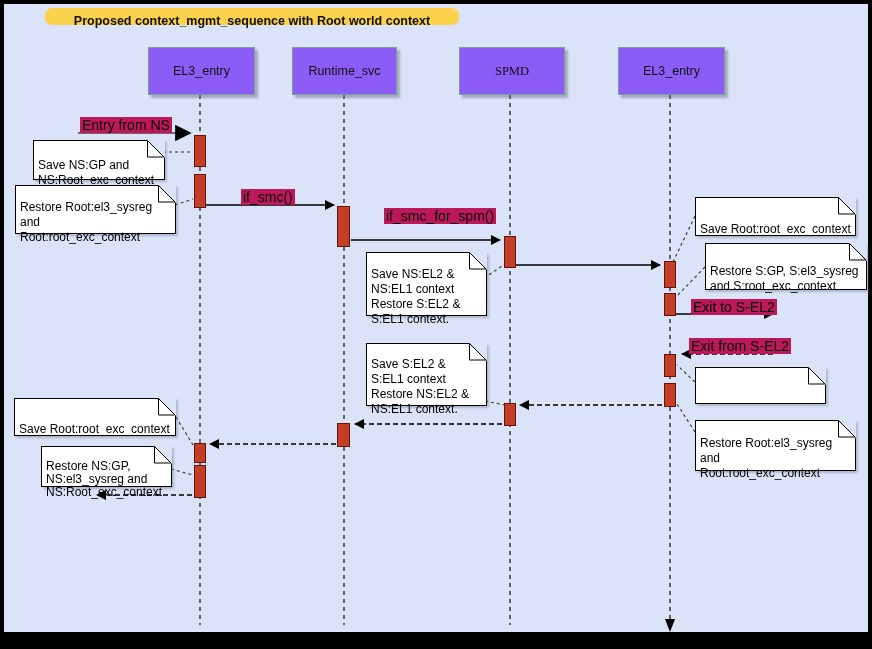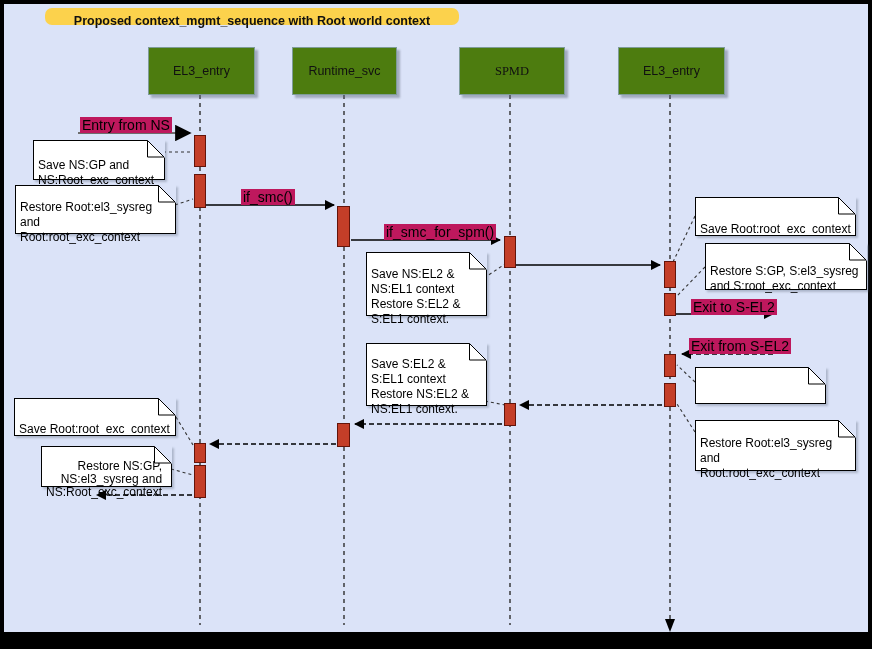--- a/index.html
+++ b/index.html
@@ -1,20 +1,20 @@
 <!DOCTYPE html>
 <html><head>
 <meta charset="utf-8">
 <style>
   html,body{margin:0;padding:0;}
   .stage{position:relative;width:872px;height:649px;background:#000;font-family:"Liberation Sans",sans-serif;overflow:hidden;}
   .canvas{position:absolute;left:4px;top:4px;width:864px;height:628px;background:#dbe3f8;}
   .title{position:absolute;left:41px;top:4px;width:414px;height:17px;background:#fcd24c;border-radius:7px;
          font-size:12.5px;font-weight:bold;color:#111;text-align:center;line-height:27px;}
-  .lifebox{position:absolute;top:43px;height:48px;background:#4d7c0f;border:1px solid #7e9c98;
+  .lifebox{position:absolute;top:43px;height:48px;background:#8b5cf6;border:1px solid #7e9c98;
            box-shadow:3px 3px 2px rgba(90,100,120,0.45);display:flex;align-items:center;justify-content:center;
            font-size:12.5px;color:#111;box-sizing:border-box;}
   .b1{left:144px;width:107px;} .b2{left:288px;width:105px;} .b3{left:455px;width:106px;font-family:Liberation Serif, serif;} .b4{left:614px;width:107px;}
   .wires{position:absolute;left:0;top:0;}
   .act{position:absolute;width:12px;background:#c43e28;border:1px solid #63140a;box-sizing:border-box;}
   .a1{left:190px;top:131px;height:32px;} .a2{left:190px;top:170px;height:34px;}
   .rt1{left:333px;top:202px;height:41px;width:13px;} .rt2{left:333px;top:419px;height:24px;width:13px;}
   .sp1{left:500px;top:232px;height:32px;} .sp2{left:500px;top:399px;height:23px;}
   .e1{left:660px;top:257px;height:27px;} .e2{left:660px;top:289px;height:23px;}
   .e3{left:660px;top:350px;height:23px;} .e4{left:660px;top:379px;height:24px;}
@@ -28,23 +28,23 @@
   .fold-flap{fill:#fff;stroke:#000;stroke-width:1;}
   .n1{left:29px;top:136px;width:132px;height:40px;}
   .n2{left:11px;top:181px;width:161px;height:49px;}
   .n3{left:362px;top:248px;width:121px;height:64px;}
   .n4{left:691px;top:193px;width:161px;height:39px;}
   .n5{left:701px;top:239px;width:162px;height:47px;}
   .n6{left:691px;top:363px;width:131px;height:37px;}
   .n7{left:691px;top:416px;width:161px;height:51px;}
   .n8{left:362px;top:339px;width:121px;height:63px;}
   .n9{left:10px;top:394px;width:162px;height:38px;}
-  .n10{left:37px;top:442px;width:131px;height:41px;text-align:right;}
+  .n10{left:37px;top:442px;width:131px;height:41px;}
   .msg-label{position:absolute;background:#be185d;padding:0 2px;font-size:14px;color:#000;white-space:nowrap;}
-  .lab1{left:76px;top:113px;} .lab2{left:237px;top:185px;} .lab3{left:380px;top:220px;}
+  .lab1{left:76px;top:113px;} .lab2{left:237px;top:185px;} .lab3{left:380px;top:204px;}
   .lab5{left:687px;top:295px;} .lab6{left:685px;top:334px;}
 </style>
 </head>
 <body>
 
 <div class="stage">
   <div class="canvas">
 
     <svg class="wires" width="864" height="628" viewBox="0 0 864 628">
       <defs>

